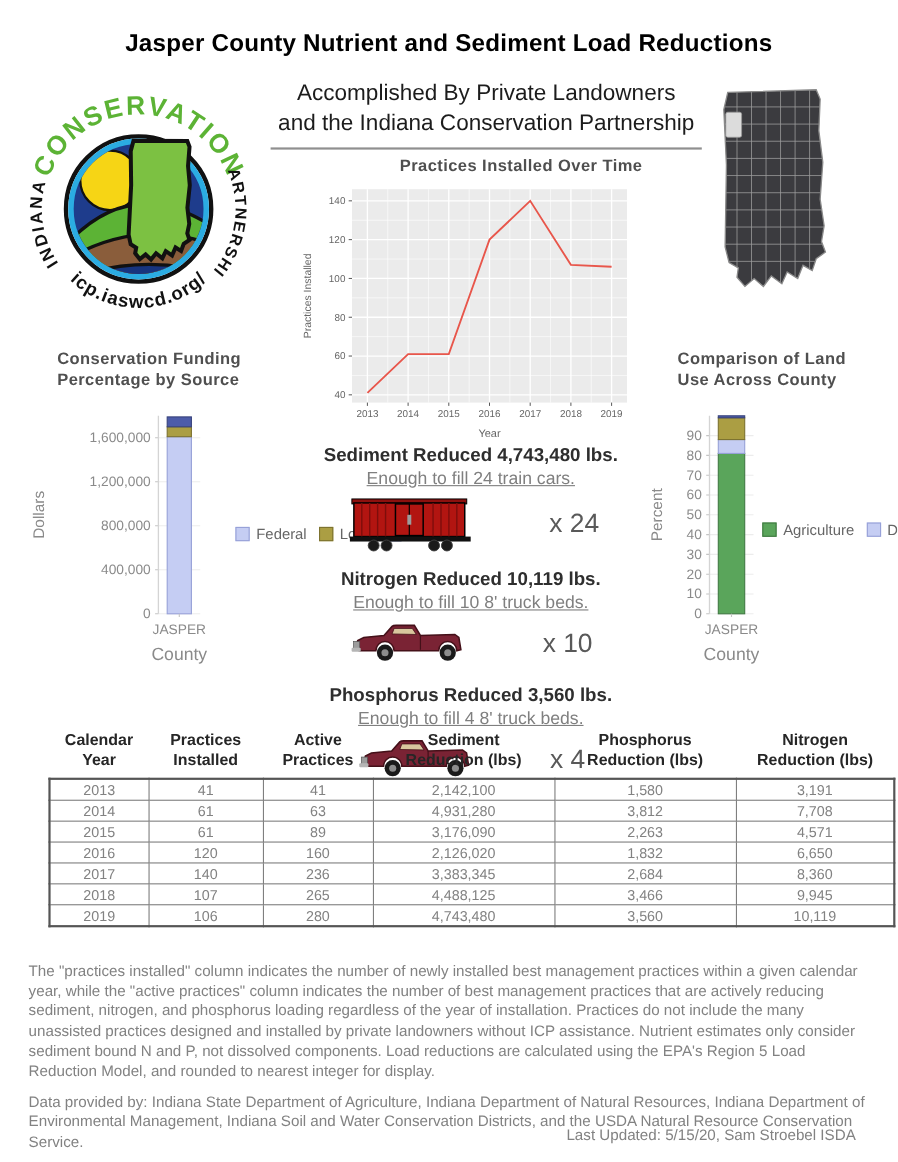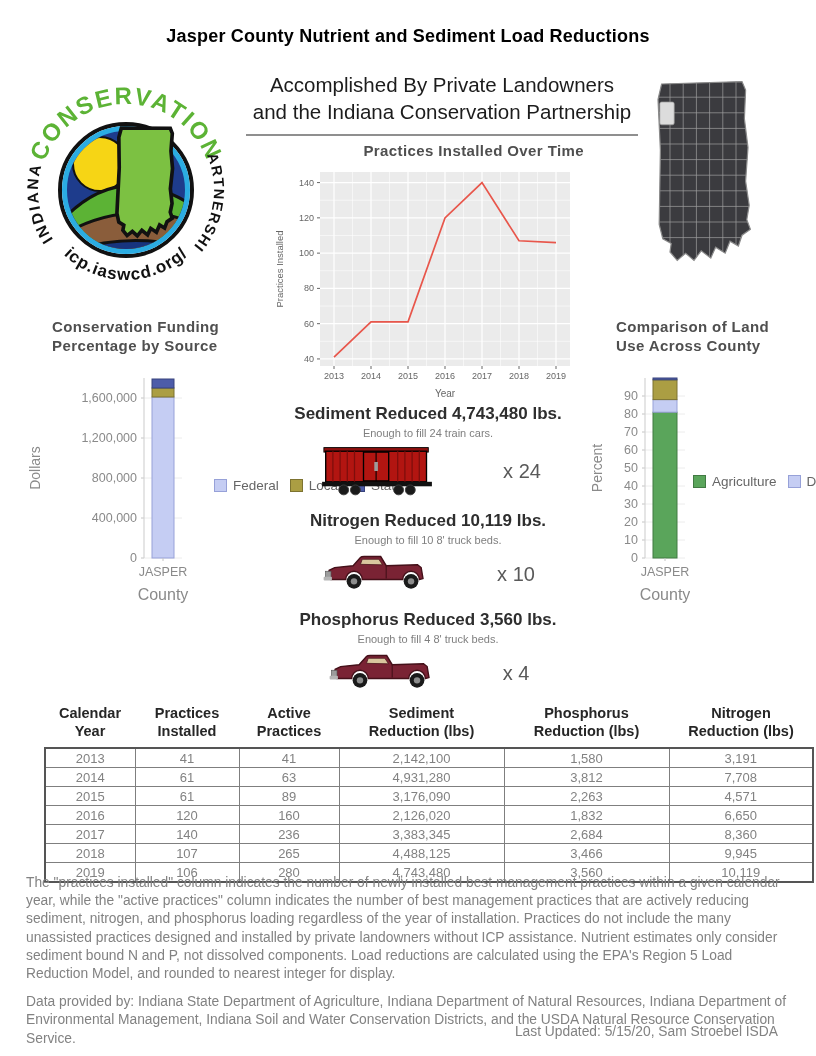--- a/index.html
+++ b/index.html
@@ -1,20 +1,20 @@
 <!DOCTYPE html>
 <html><head>
 <meta charset="utf-8">
 <style>
   html,body{margin:0;padding:0;background:#fff;}
   .page{position:relative;width:816px;height:1056px;background:#fff;overflow:hidden;
         font-family:"Liberation Sans",sans-serif;color:#222;}
   
   .main-title{position:absolute;top:26px;left:0;right:0;text-align:center;
-              font-size:18px;font-weight:bold;color:#000;letter-spacing:.2px;}
+              font-size:22px;font-weight:bold;color:#000;letter-spacing:.2px;}
   .subtitle{position:absolute;left:246px;top:72px;width:392px;text-align:center;
             font-size:20.5px;color:#1c1c1c;line-height:1.3;}
   .subtitle .rule{margin-top:9px;border-bottom:2px solid #8f8f8f;}
   
   .line-block{position:absolute;left:272px;top:140px;width:312px;height:260px;}
   .chart-title{font-size:15px;font-weight:bold;color:#4f4f4f;letter-spacing:.4px;line-height:1.25;}
   .line-block .chart-title{text-align:right;margin-top:2px;}
   .line-block svg{position:absolute;top:24px;left:0;}
   .bar-block{position:absolute;top:312px;height:352px;}
   #funding-block{left:26px;width:256px;}
@@ -23,25 +23,25 @@
   .bar-block svg{position:absolute;top:0;left:0;}
   .legend{position:absolute;display:flex;gap:11px;}
   #funding-legend{left:188px;top:166px;}
   #landuse-legend{left:103px;top:162px;}
   .legend-row{display:flex;align-items:center;gap:6px;}
   .swatch{width:13px;height:13px;display:inline-block;box-sizing:border-box;}
   .legend-label{font-size:13.5px;color:#666;white-space:nowrap;}
   
   .reductions{position:absolute;left:246px;top:404px;width:364px;text-align:center;}
   .red-heading{font-size:17px;font-weight:bold;color:#2e2e2e;margin:0 0 3px 0;text-align:center;}
-  .red-sub{font-size:11px;color:#7f7f7f;margin:0 0 5px 0;}
+  .red-sub{font-size:16px;color:#7f7f7f;margin:0 0 5px 0;text-decoration:underline;}
   .icon-row{display:flex;justify-content:center;align-items:center;gap:38px;margin-bottom:13px;}
-  .multiplier{font-size:20px;color:#595959;margin-left:26px;}
+  .multiplier{font-size:24px;color:#595959;margin-left:26px;}
   
-  .data-table-wrap{position:absolute;left:24px;top:704px;width:684px;padding-left:20px;}
+  .data-table-wrap{position:absolute;left:24px;top:664px;width:684px;padding-left:20px;}
   table{border-collapse:collapse;width:100%;table-layout:fixed;}
   thead th{font-size:14.5px;font-weight:600;color:#262626;padding:0 2px 7px 2px;
            vertical-align:bottom;line-height:1.25;border:none;}
   tbody{border:2px solid #555;}
   tbody td{border:1px solid #7f7f7f;font-size:13px;color:#828282;text-align:center;
            padding:1px 4px;height:16px;}
   col.c0{width:90px}col.c1{width:104px}col.c2{width:100px}
   col.c3{width:165px}col.c4{width:165px}col.c5{width:144px}
   
   .footer{position:absolute;left:26px;top:874px;width:764px;}

